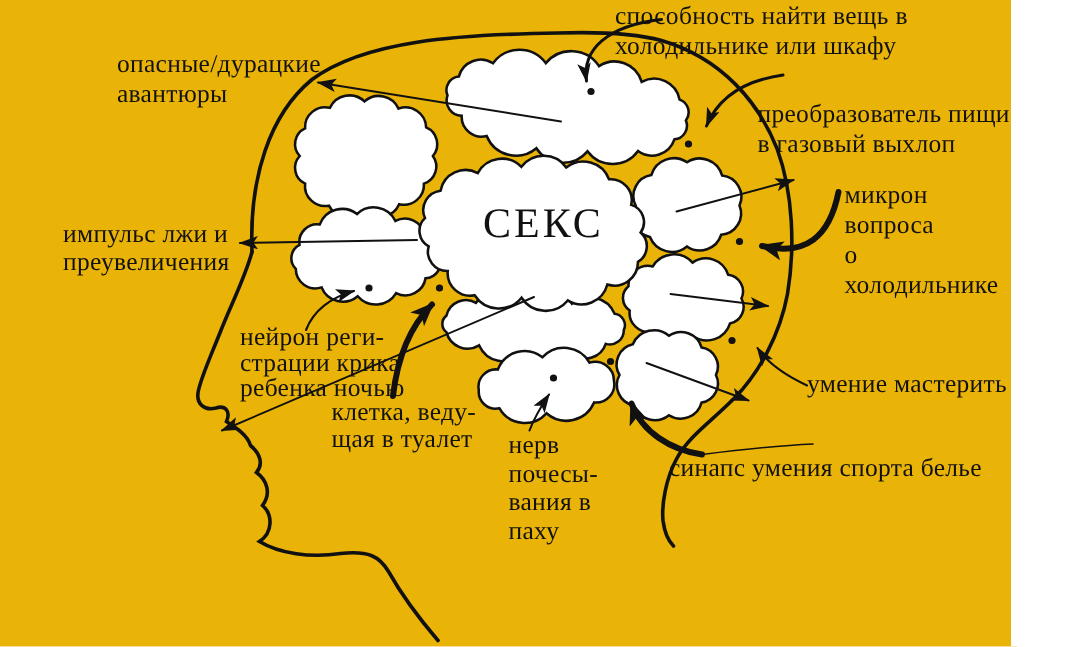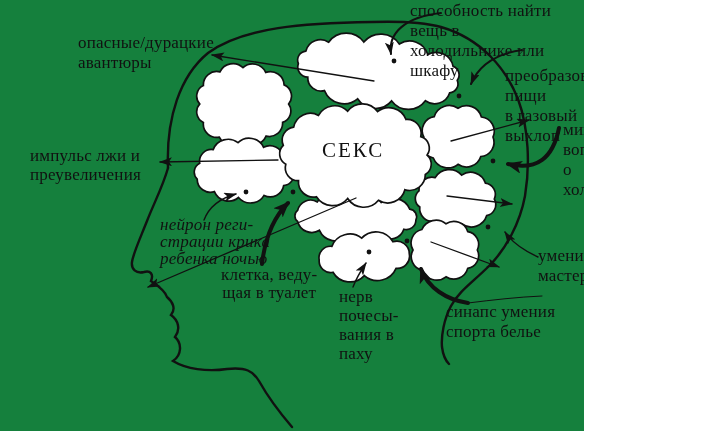--- a/index.html
+++ b/index.html
@@ -1,36 +1,36 @@
 <!DOCTYPE html>
 <html><head>
 <meta charset="utf-8">
 <style>
   html,body{margin:0;padding:0;background:#ffffff;}
   .stage{
     position:relative;
-    width:584px;height:431px;
-    background:#15803d;
+    width:674px;height:431px;
+    background:#eab308;
     overflow:hidden;
     font-family:"Liberation Serif", serif;
   }
   .stage svg{position:absolute;left:0;top:0;}
   .lbl{
     position:absolute;
     color:#111;
     font-size:17px;
     line-height:20px;
     white-space:pre-line;
     letter-spacing:0.2px;
   }
-  .lbl.tight{line-height:17px;font-style:italic;}
-  .lbl.semi{line-height:18px;text-align:center;}
+  .lbl.tight{line-height:17px;}
+  .lbl.semi{line-height:18px;}
   .lbl.mid{line-height:19px;}
   .lbl.sex{
-    font-size:21px;
+    font-size:28px;
     letter-spacing:2px;
   }
 </style>
 </head>
 <body>
 
 <div class="stage">
 
   <svg width="714" height="431" viewBox="0 0 714 431">
     <defs>
@@ -109,21 +109,21 @@
   </svg>
 
   <div class="lbl" style="left:410px;top:1px">способность найти вещь в
 холодильнике или шкафу</div>
   <div class="lbl" style="left:505px;top:66px">преобразователь пищи
 в газовый выхлоп</div>
   <div class="lbl" style="left:78px;top:33px">опасные/дурацкие
 авантюры</div>
   <div class="lbl" style="left:563px;top:120px">микрон вопроса
 о холодильнике</div>
-  <div class="lbl mid" style="left:30px;top:146px">импульс лжи и
+  <div class="lbl mid" style="left:42px;top:146px">импульс лжи и
 преувеличения</div>
   <div class="lbl tight" style="left:160px;top:216px">нейрон реги-
 страции крика
 ребенка ночью</div>
   <div class="lbl semi" style="left:221px;top:266px">клетка, веду-
 щая в туалет</div>
   <div class="lbl mid" style="left:339px;top:287px">нерв
 почесы-
 вания в
 паху</div>

